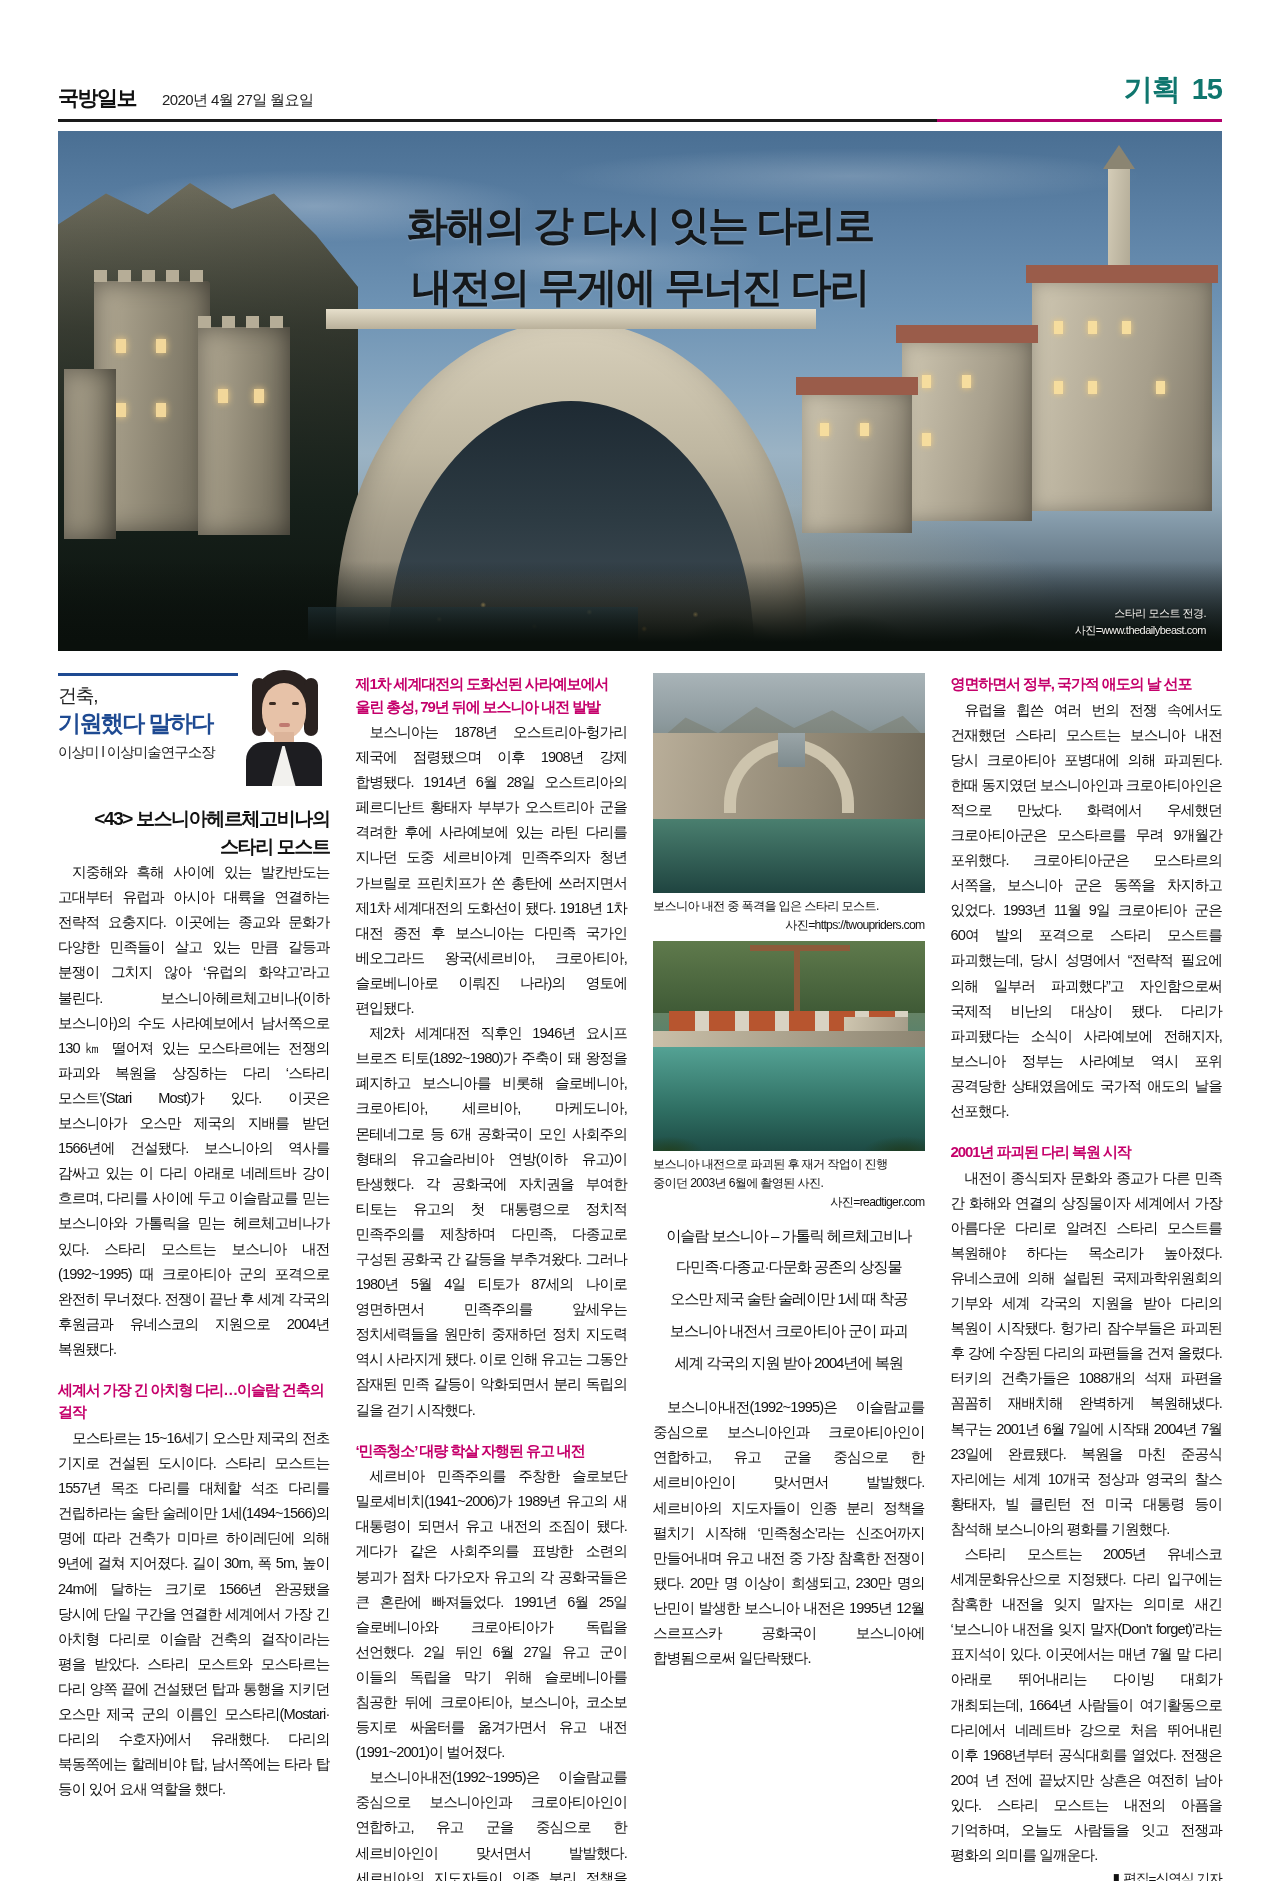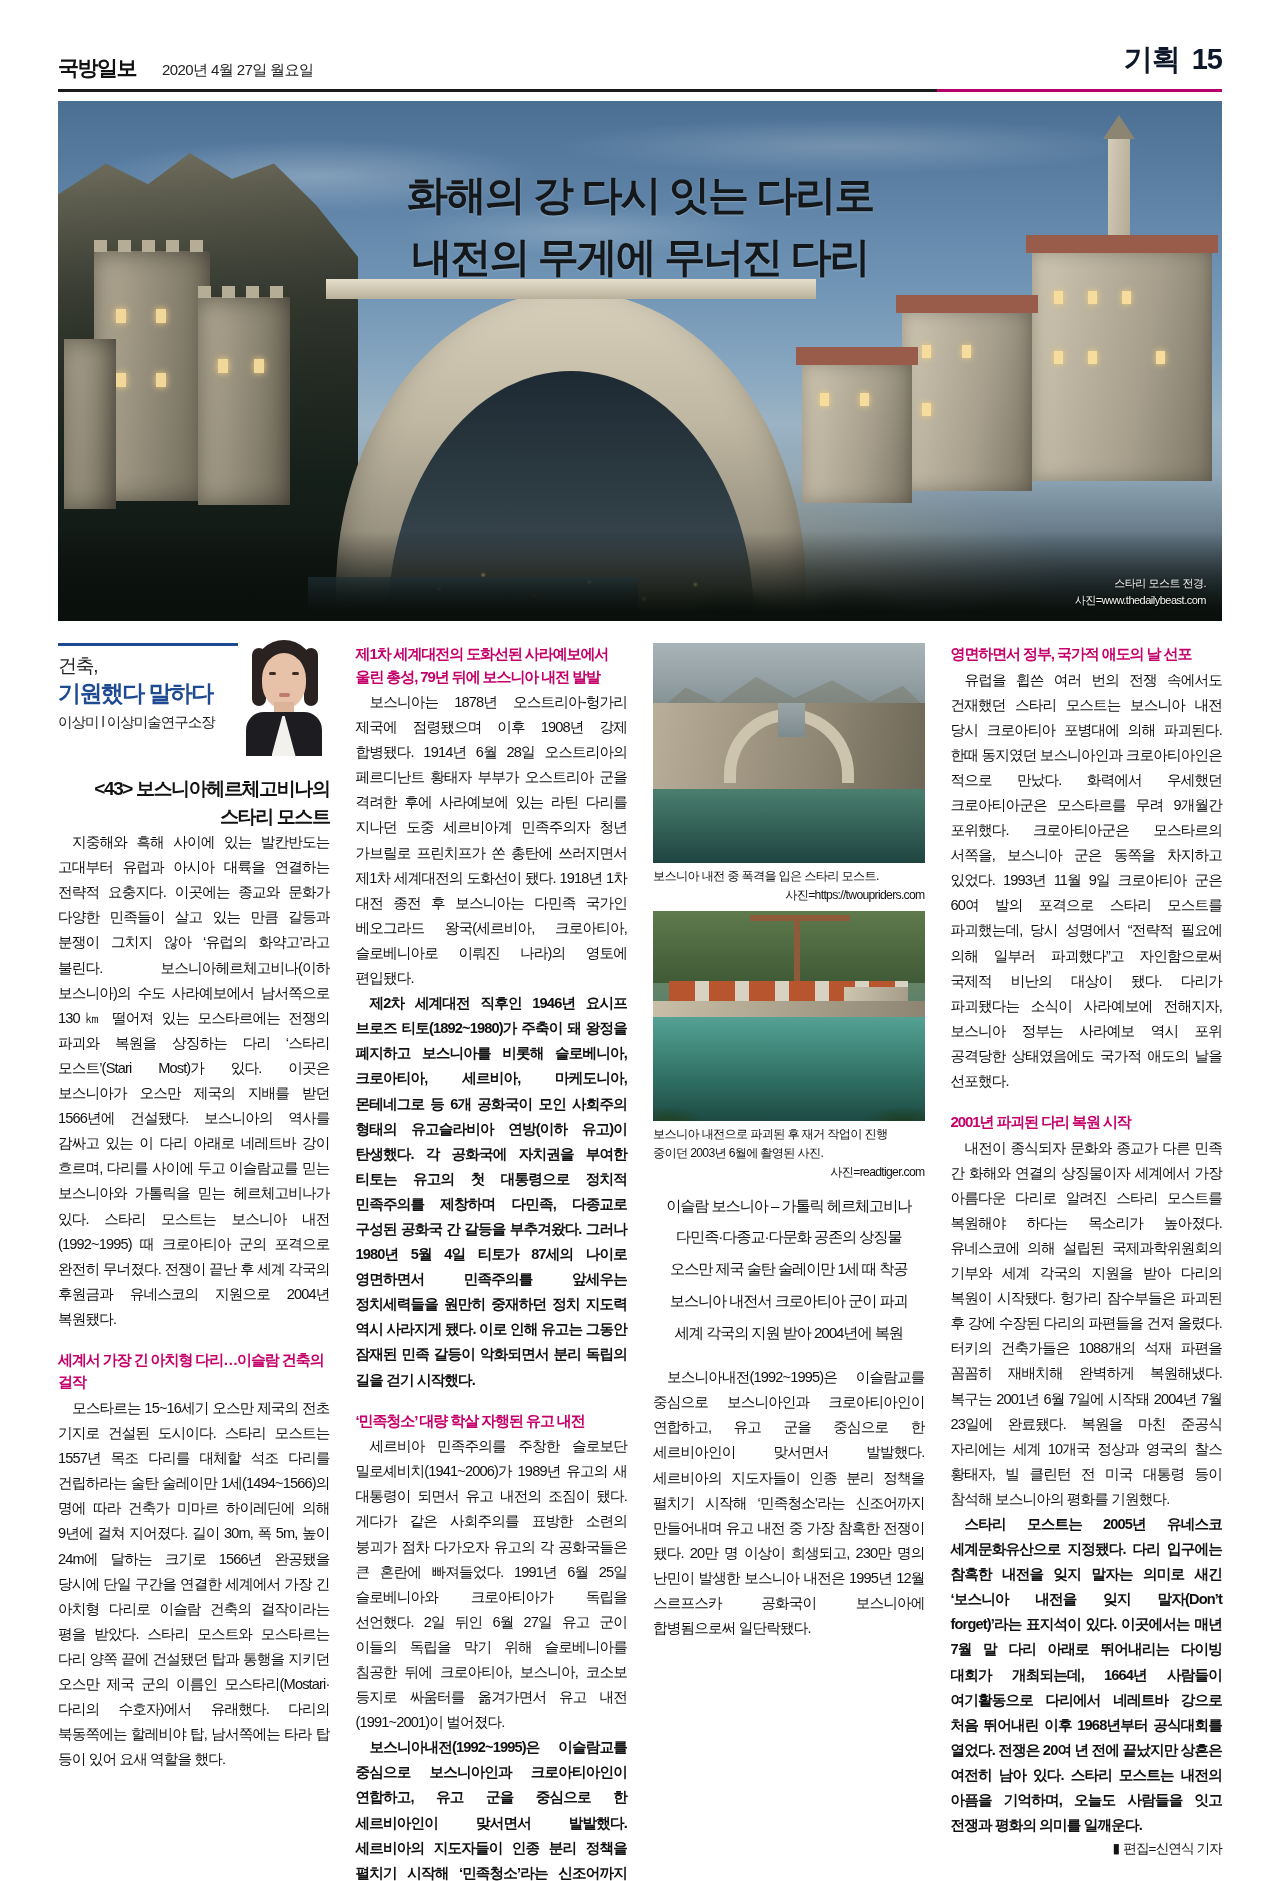--- a/index.html
+++ b/index.html
@@ -9,25 +9,25 @@
     width:1280px; height:1881px;
     background:#ffffff;
     font-family:"Liberation Sans","DejaVu Sans",sans-serif;
     color:#111;
     position:relative;
     overflow:hidden;
   }
   .page { width:1280px; height:1881px; position:relative; padding:0 58px; }
 
   
-  .masthead { display:flex; align-items:flex-end; justify-content:space-between; padding-top:40px;gap:12px; }
+  .masthead { display:flex; align-items:flex-end; justify-content:space-between; padding-top:70px;gap:12px; }
   .mast-left { display:flex; align-items:baseline; gap:26px; }
   .mast-logo { font-size:21px; font-weight:bold; letter-spacing:-1.5px; color:#111; }
   .mast-date { font-size:15px; color:#222; letter-spacing:-0.6px; }
-  .mast-right { font-size:29px; font-weight:bold; letter-spacing:-1px; color:#0f172a; padding-bottom:2px; }
+  .mast-right { font-size:29px; font-weight:bold; letter-spacing:-1px; color:#0f766e; padding-bottom:2px; }
   .mast-right .pgnum { margin-left:12px; }
   .rules { display:flex; margin-top:7px; }
   .rule-black { flex:1 1 auto; height:3px; background:#1a1a1a; }
   .rule-mag { width:285px; height:3px; background:#b3006b; }
 
   
   .hero {
     position:relative; margin-top:9px;
     height:520px; width:100%;
     overflow:hidden;
@@ -140,21 +140,21 @@
   .bp-mouth { position:absolute; left:41px; top:57px; width:11px; height:4px; border-radius:3px; background:#c07a70; }
   .bp-side { position:absolute; top:12px; width:14px; height:58px; background:#2a2220; border-radius:8px; }
   .bp-side.l { left:14px; } .bp-side.r { right:12px; }
   .bp-body { position:absolute; left:8px; bottom:0; width:76px; height:44px; background:#1d1d21; border-radius:18px 18px 0 0; }
   .bp-neck { position:absolute; left:36px; bottom:38px; width:20px; height:16px; background:#dcb49a; }
   .bp-shirt { position:absolute; left:34px; bottom:0; width:24px; height:40px; background:#f2f1ee; clip-path:polygon(45% 0,55% 0,100% 100%,0 100%); }
 
   .series-title { font-size:19px; font-weight:bold; letter-spacing:-1.4px; line-height:1.45; text-align:right; margin-top:16px; color:#111; }
 
   p.body { font-size:14.6px; line-height:1.72; letter-spacing:-0.85px; text-align:justify; margin:0; text-indent:14px; color:#111; word-break:keep-all; }
-  p.body + p.body { margin-top:0;font-weight:bold; }
+  p.body + p.body { margin-top:0; }
   .first-para { margin-top:18px; }
 
   h3.sub { font-size:15px; font-weight:bold; letter-spacing:-1.1px; line-height:1.5; color:#c5006b; margin:17px 0 2px; word-break:keep-all; }
   h3.sub.top { margin-top:0; }
 
   .photo-fig { margin:0 0 6px; }
   .photo-cap { font-size:12.2px; line-height:1.55; letter-spacing:-0.7px; color:#111; margin-top:4px; word-break:keep-all; }
   .photo-cred { display:block; text-align:right; }
 
   .ph { width:100%; position:relative; overflow:hidden; }

